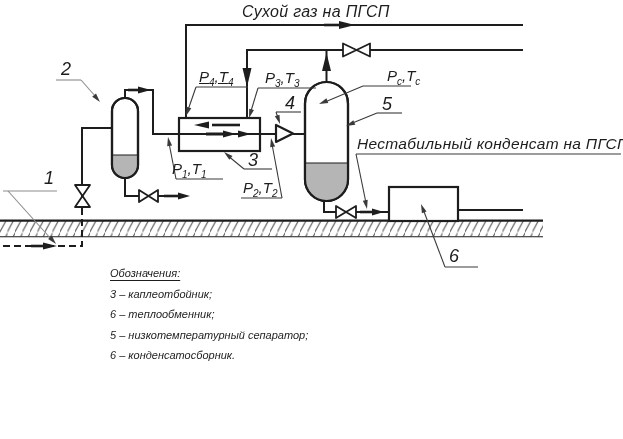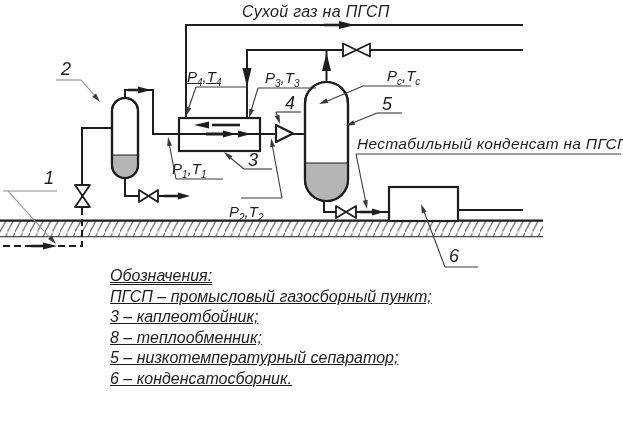--- a/index.html
+++ b/index.html
@@ -7,21 +7,21 @@
     position:relative;width:623px;height:389px;background:var(--bg,#fff);
     font-family:"Liberation Sans",sans-serif;color:var(--line,#1d1d1d);
     overflow:hidden;
   }
   .stage svg{position:absolute;left:0;top:0;}
   .lbl{position:absolute;font-style:italic;white-space:nowrap;line-height:1.15;}
   .flow{font-size:16px;letter-spacing:.3px;}
   .tag{font-size:15px;}
   .tag sub{font-size:10px;line-height:0;}
   .num{font-size:18px;}
-  .legend{position:absolute;left:110px;top:267px;font-style:italic;font-size:16px;text-decoration:underline;}
+  .legend{position:absolute;left:110px;top:267px;font-style:italic;font-size:11px;}
   .legend-title{height:21px;text-decoration:underline;text-underline-offset:3px;}
   .legend-item{height:20.4px;}
   
   .pp{stroke:var(--line,#1d1d1d);stroke-width:2;fill:none;}
   .dash{stroke-dasharray:7 4;}
   .eq{fill:#fff;stroke:var(--line,#1d1d1d);stroke-width:2.2;}
   .vlv{fill:#fff;stroke:var(--line,#1d1d1d);stroke-width:1.8;stroke-linejoin:round;}
   .liq{fill:var(--liquid,#b5b5b5);stroke:var(--line,#1d1d1d);stroke-width:1.2;}
   .arr{fill:var(--line,#1d1d1d);stroke:none;}
   .tail{stroke:var(--line,#1d1d1d);stroke-width:2.6;fill:none;}
@@ -174,35 +174,34 @@
 
       <line class="ld" x1="356" y1="154" x2="621" y2="154"></line>
       <line class="ld" x1="356" y1="154" x2="366" y2="203"></line>
       <polygon class="lda" points="367,209 362.8,200.7 367.7,199.7"></polygon>
     </g>
   </svg>
 
   <div class="lbl flow" style="left:242px;top:3px;">Сухой газ на ПГСП</div>
   <div class="lbl flow" style="left:357px;top:135px;font-size:15.5px;">Нестабильный конденсат на ПГСП</div>
 
-  <div class="lbl tag" style="left:187px;top:68px;text-decoration:underline;"><span>P</span><sub>4</sub><span>,T</span><sub>4</sub></div>
+  <div class="lbl tag" style="left:199px;top:68px;text-decoration:underline;"><span>P</span><sub>4</sub><span>,T</span><sub>4</sub></div>
   <div class="lbl tag" style="left:265px;top:69px;"><span>P</span><sub>3</sub><span>,T</span><sub>3</sub></div>
   <div class="lbl tag" style="left:366px;top:67px;margin-left:21px;"><span>P</span><sub>с</sub><span>,T</span><sub>с</sub></div>
   <div class="lbl tag" style="left:172px;top:160px;"><span>P</span><sub>1</sub><span>,T</span><sub>1</sub></div>
-  <div class="lbl tag" style="left:229px;top:179px;margin-top:24px;"><span>P</span><sub>2</sub><span>,T</span><sub>2</sub></div>
+  <div class="lbl tag" style="left:243px;top:179px;"><span>P</span><sub>2</sub><span>,T</span><sub>2</sub></div>
 
   <div class="lbl num" style="left:44px;top:168px;">1</div>
   <div class="lbl num" style="left:61px;top:59px;">2</div>
   <div class="lbl num" style="left:248px;top:150px;">3</div>
   <div class="lbl num" style="left:285px;top:93px;">4</div>
   <div class="lbl num" style="left:382px;top:94px;">5</div>
   <div class="lbl num" style="left:449px;top:246px;">6</div>
 
   <div class="legend">
     <div class="legend-title">Обозначения:</div>
-    <div class="legend-item">ПГСП – промысловый газосборный пункт;</div>
     <div class="legend-item">3 – каплеотбойник;</div>
-    <div class="legend-item">8 – теплообменник;</div>
+    <div class="legend-item">6 – теплообменник;</div>
     <div class="legend-item">5 – низкотемпературный сепаратор;</div>
     <div class="legend-item">6 – конденсатосборник.</div>
   </div>
 
 </div>
 
 </body></html>

